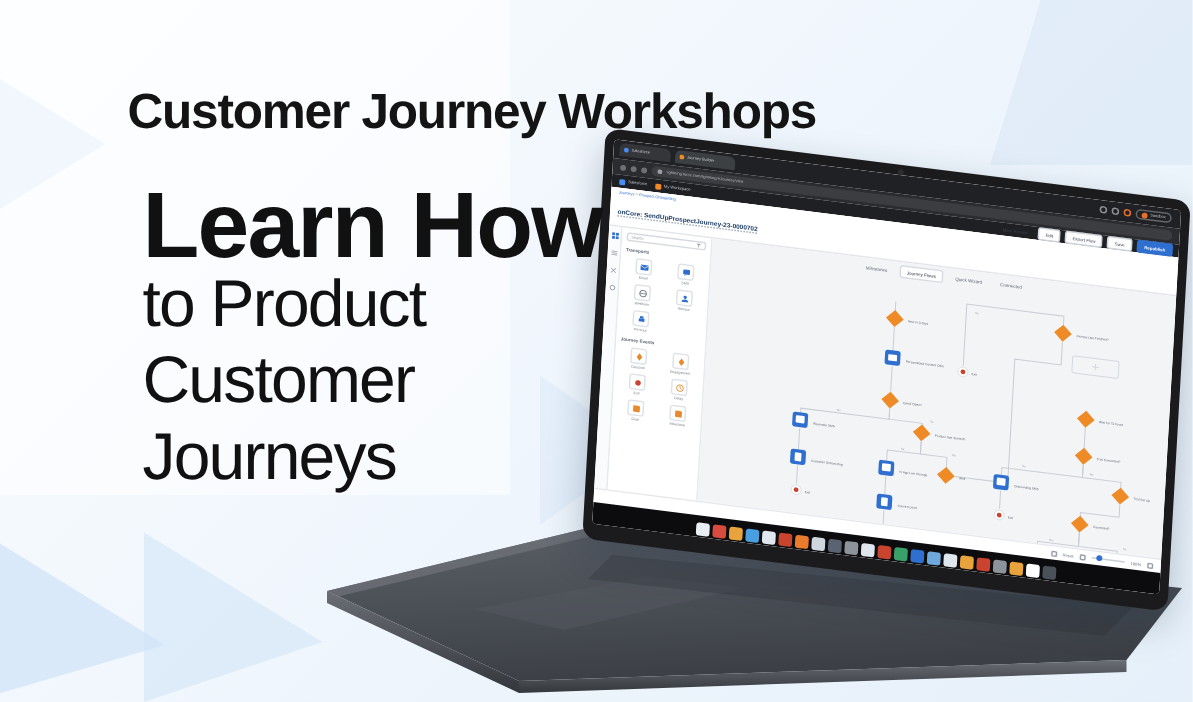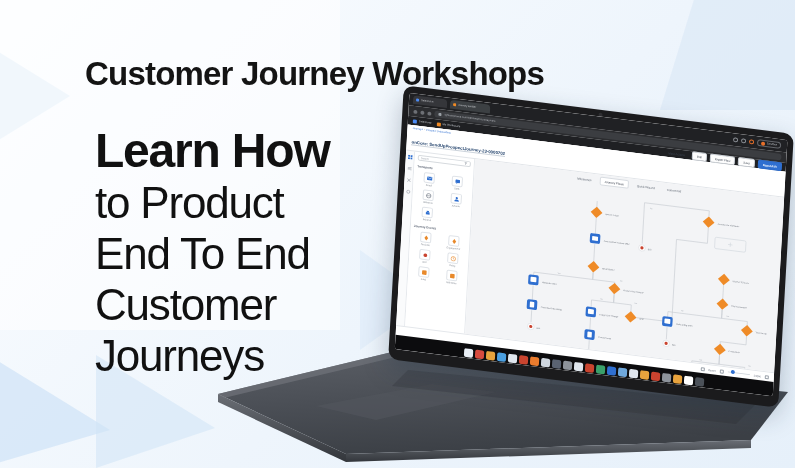--- a/index.html
+++ b/index.html
@@ -16,21 +16,21 @@
 
   
   .copy { position:absolute; left:0; top:10px; width:420px; height:468px; z-index:5; }
 
   .kicker {
     position:absolute; left:85px; top:45px;
     font-size:33px; font-weight:700; color:#141414;
     letter-spacing:-0.8px; white-space:nowrap;
   }
   .headline { position:absolute; left:95px; top:115px; color:#111; letter-spacing:-1.2px; }
-  .headline .l1 { font-size:48px; font-weight:700; line-height:52px; }
+  .headline .l1 { font-size:62px; font-weight:700; line-height:52px; }
   .headline .l2,
   .headline .l3,
   .headline .l4,
   .headline .l5 { font-size:44px; font-weight:400; line-height:51px; }
 
   
   .laptop { position:absolute; left:196px; top:104px; width:600px; height:360px; z-index:4; }
 
   
   .lid {
@@ -148,21 +148,20 @@
     <polygon points="360,250 430,300 360,350" fill="#cfe3f6" opacity="0.35"></polygon>
     <rect x="0" y="0" width="340" height="330" fill="#ffffff" opacity="0.55"></rect>
   </svg>
 </div>
 
 <div class="copy">
   <div class="kicker">Customer Journey Workshops</div>
   <div class="headline">
     <div class="l1">Learn How</div>
     <div class="l2">to Product</div>
-    <div class="l3">End To End</div>
     <div class="l4">Customer</div>
     <div class="l5">Journeys</div>
   </div>
 </div>
 
 <div class="laptop">
 
   <svg class="base" width="600" height="120" viewBox="0 0 600 120">
     <defs>
       <linearGradient id="deck" x1="0" y1="0" x2="0.3" y2="1">

